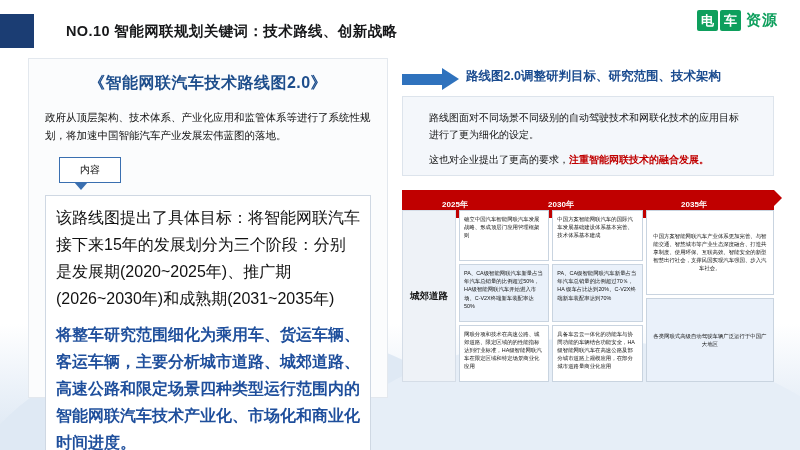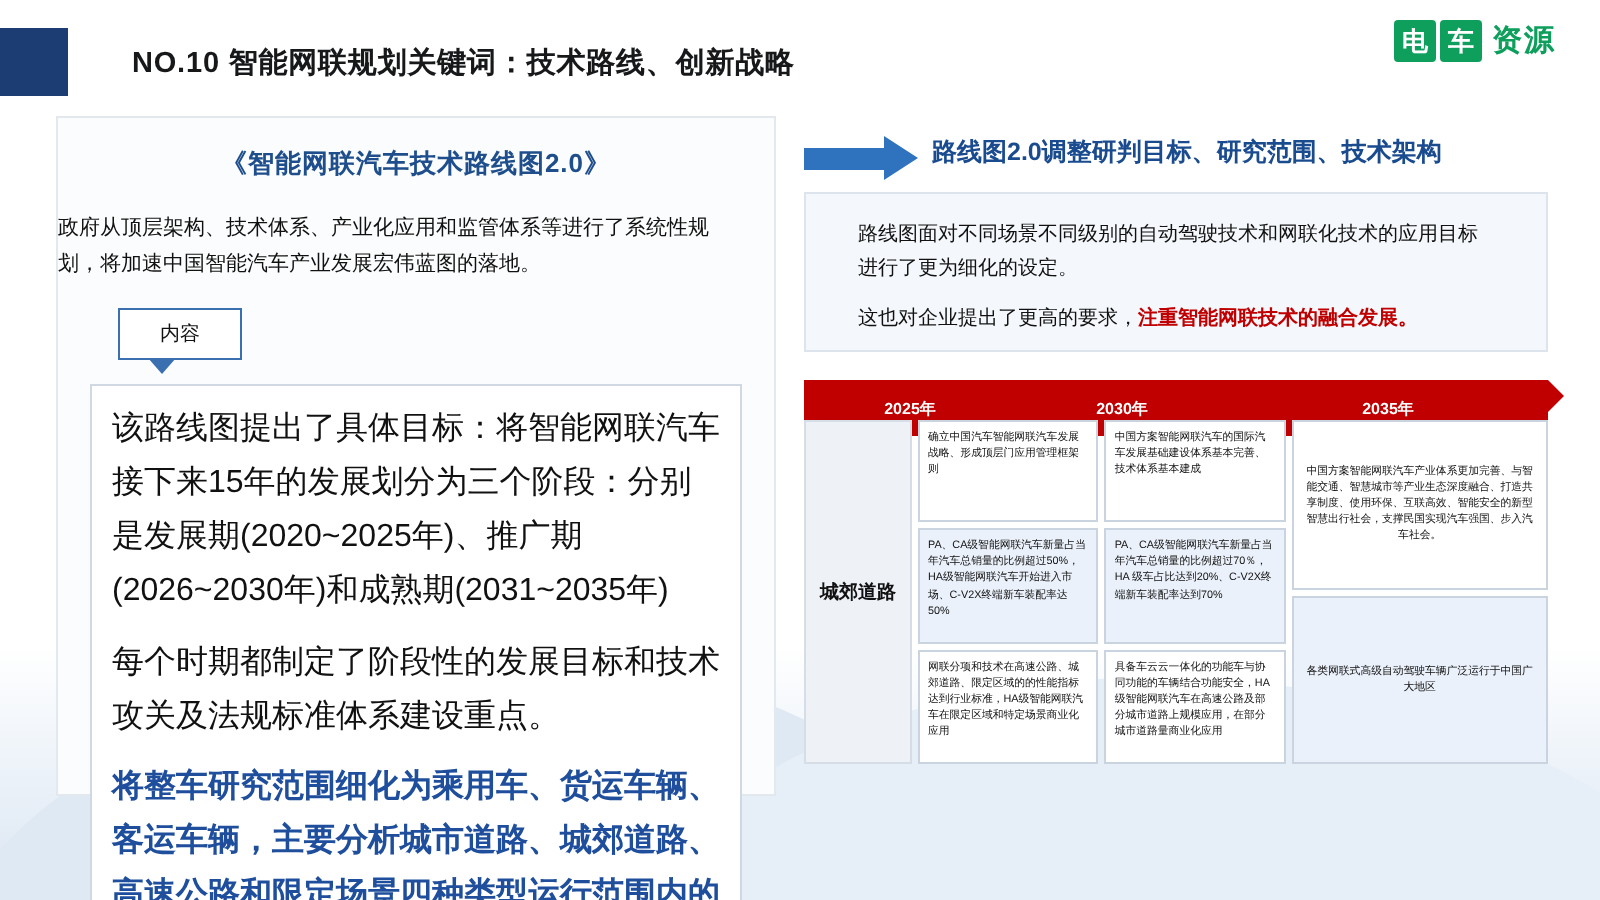--- a/index.html
+++ b/index.html
@@ -52,25 +52,25 @@
   }
   .logo-box.b2 { background:#0e9f5d; }
   .logo-text { color:#0e9f5d; font-size:15px; font-weight:bold; letter-spacing:1px; }
 
   
   .left-panel {
     position:absolute; left:28px; top:58px; width:360px; height:340px;
     background:#fbfcfd; border:1px solid #e3e8ee;
   }
   .left-title {
-    text-align:center; color:#1e4e8c; font-size:13px; font-weight:bold;
+    text-align:center; color:#1e4e8c; font-size:16px; font-weight:bold;
     margin-top:14px; letter-spacing:0.5px;
   }
   .left-para {
-    margin:14px 16px 0 0; font-size:10.5px; line-height:1.75; color:#111;
+    margin:14px 16px 0 16px; font-size:10.5px; line-height:1.75; color:#111;
   }
   .callout {
     margin:12px 0 0 30px; width:62px; height:26px; border:1px solid #3a6fb0;
     background:#fff; display:flex; align-items:center; justify-content:center;
     font-size:10px; color:#111; position:relative;
   }
   .callout:after{
     content:""; position:absolute; left:14px; bottom:-8px; width:0;height:0;
     border-left:7px solid transparent; border-right:7px solid transparent;
     border-top:8px solid #3a6fb0;
@@ -159,21 +159,20 @@
   </div>
 
   <div class="left-panel">
     <div class="left-title">《智能网联汽车技术路线图2.0》</div>
     <div class="left-para">政府从顶层架构、技术体系、产业化应用和监管体系等进行了系统性规划，将加速中国智能汽车产业发展宏伟蓝图的落地。</div>
     <div class="callout">
       <span>内容</span>
     </div>
     <div class="left-box">
       <p class="lb-p">该路线图提出了具体目标：将智能网联汽车接下来15年的发展划分为三个阶段：分别是发展期(2020~2025年)、推广期(2026~2030年)和成熟期(2031~2035年)</p>
-      <p class="lb-p">每个时期都制定了阶段性的发展目标和技术攻关及法规标准体系建设重点。</p>
       <p class="lb-p lb-blue">将整车研究范围细化为乘用车、货运车辆、客运车辆，主要分析城市道路、城郊道路、高速公路和限定场景四种类型运行范围内的智能网联汽车技术产业化、市场化和商业化时间进度。</p>
     </div>
   </div>
 
   <div class="arrow">
     <div class="shaft"></div>
       <div class="head"></div>
   </div>
   <div class="right-title">路线图2.0调整研判目标、研究范围、技术架构</div>
   <div class="right-box">

